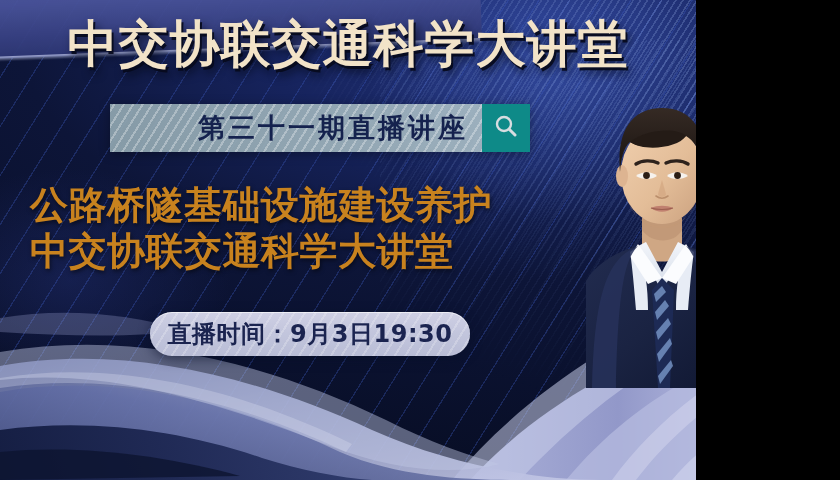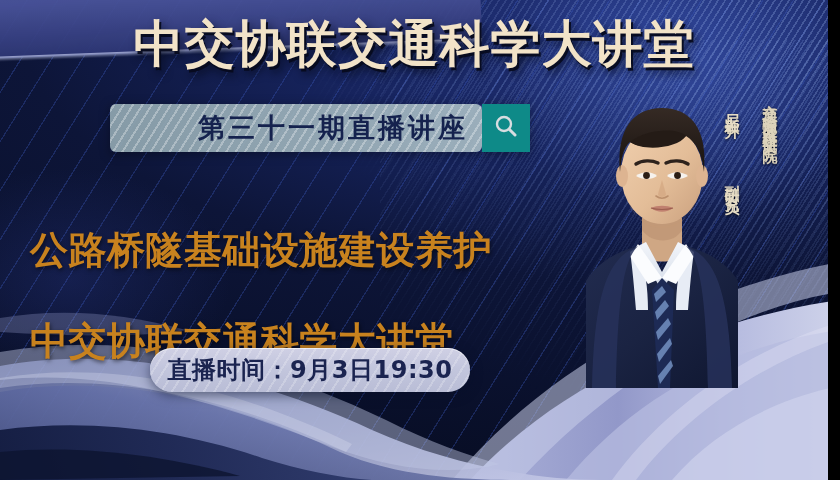--- a/index.html
+++ b/index.html
@@ -2,21 +2,21 @@
 <html><head>
 <meta charset="utf-8">
 <style>
   html, body {
     margin: 0;
     padding: 0;
     background: #000;
   }
   #poster {
     position: relative;
-    width: 828px;
+    width: 696px;
     height: 480px;
     overflow: hidden;
     font-family: "Liberation Sans", "DejaVu Sans", sans-serif;
     background: #0a1028;
     user-select: none;
   }
 
   
   .bg-base {
     position: absolute;
@@ -124,21 +124,20 @@
   }
   .sub-bar-fill {
     position: relative;
     flex: 1;
     background: linear-gradient(90deg, rgba(144,166,176,.92), rgba(168,188,196,.90));
     overflow: hidden;
     display: flex;
     align-items: center;
     justify-content: flex-end;
     padding-right: 14px;
-    border-radius: 6px;
   }
   .sub-bar-fill::before {
     content:"";
     position:absolute; inset:0;
     background: repeating-linear-gradient(-58deg,
       rgba(255,255,255,.30) 0px, rgba(255,255,255,.30) 2px,
       rgba(255,255,255,0) 2px, rgba(255,255,255,0) 8px);
   }
   .sub-bar-text {
     position: relative;
@@ -164,35 +163,34 @@
     left: 30px; top: 182px;
     width: 560px;
     font-size: 38px;
     line-height: 46px;
     font-weight: 900;
     color: #c8821e;
     letter-spacing: .5px;
     text-shadow: 1px 2px 4px rgba(0,0,0,.55);
     font-family: "DejaVu Sans", "Liberation Sans", sans-serif;
   }
-  .headline div { white-space: nowrap; margin-top: 45px; }
+  .headline div { white-space: nowrap; }
 
   
   .time-pill {
     position: absolute;
     left: 150px; top: 312px;
     width: 320px; height: 44px;
     border-radius: 22px;
     background: linear-gradient(180deg, #cfd0e4 0%, #c3c6dd 45%, #b9bdd6 100%);
     box-shadow: 0 3px 12px rgba(8,14,40,.55), inset 0 1px 0 rgba(255,255,255,.6);
     display: flex;
     align-items: center;
     justify-content: center;
     overflow: hidden;
-    margin-top: 36px;
   }
   .time-pill::before{
     content:"";
     position:absolute; inset:0;
     background: repeating-linear-gradient(-58deg,
       rgba(255,255,255,.22) 0px, rgba(255,255,255,.22) 2px,
       rgba(255,255,255,0) 2px, rgba(255,255,255,0) 9px);
   }
   .time-pill-text {
     position: relative;

